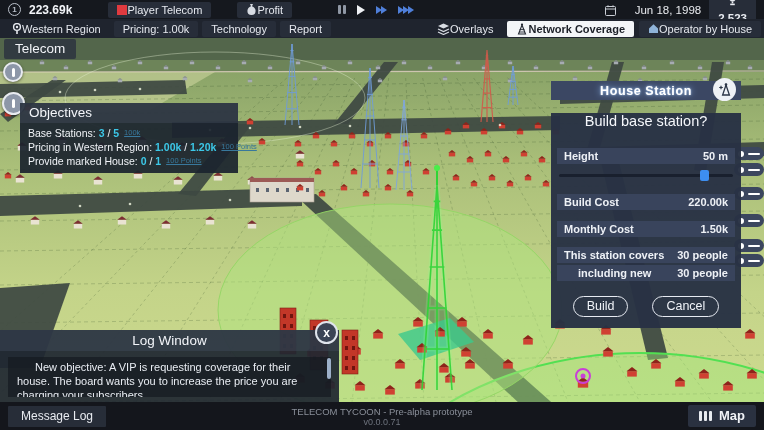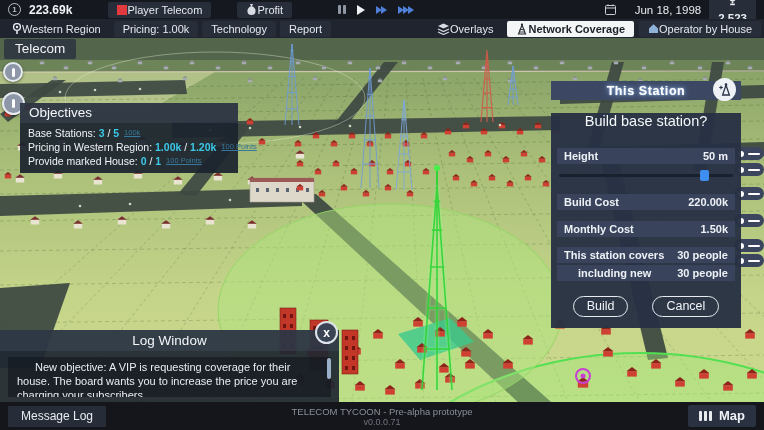--- a/index.html
+++ b/index.html
@@ -20,21 +20,21 @@
   .coin { width:13px; height:13px; border:1.5px solid #b9bfc9; border-radius:50%; display:flex;
           align-items:center; justify-content:center; font-size:8px; color:#b9bfc9; font-weight:bold; }
   .red-square { width:10px; height:10px; background:#e03a3f; }
   .playback { position:absolute; left:338px; top:0; height:19px; display:flex; align-items:center; gap:11px; }
   .pb { display:flex; align-items:center; gap:2px; cursor:pointer; }
   .pb .bar { width:3px; height:9px; background:#8f97a4; border-radius:1px; }
   .tri { width:0; height:0; border-top:5px solid transparent; border-bottom:5px solid transparent; border-left:8px solid #f0f2f5; }
   .tri.blue { border-left-color:#4f7fd9; }
   .tri.sm { border-top-width:4px; border-bottom-width:4px; border-left-width:6px; }
   .right-group { margin-left:auto; display:flex; align-items:center; gap:8px; }
-  .date-group { display:flex; align-items:flex-start; gap:19px; font-size:11.5px; color:#e8eaee; }
+  .date-group { display:flex; align-items:flex-end; gap:19px; font-size:11.5px; color:#e8eaee; }
   .score-box { display:flex; align-items:center; gap:6px; background:#272d39; border-radius:3px;
                padding:2px 9px; font-size:11.5px; font-weight:bold;flex-direction:column; }
   .mb-right { margin-left:auto; display:flex; align-items:center; gap:5px; }
   .ico { display:inline-block; line-height:0; }
 
   
   #map { position:absolute; left:0; top:38px; width:764px; height:364px; z-index:1; display:block; background:#9cb470; }
 
   
   .controls-tag { position:absolute; left:4px; top:39px; z-index:20; background:rgba(45,53,64,.88);
@@ -637,21 +637,21 @@
         <span>Pricing in Western Region: </span><span class="obj-val">1.00k</span><span> / </span><span class="obj-val">1.20k</span><span class="obj-reward">100 Points</span>
       </div>
       <div class="obj-row">
         <span>Provide marked House: </span><span class="obj-val">0</span><span> / </span><span class="obj-val">1</span><span class="obj-reward">100 Points</span>
       </div>
     </div>
   </div>
 
   <div class="build-panel">
     <div class="bp-head">
-      <span class="bp-title">This Station</span>
+      <span class="bp-title">House Station</span>
       <span class="bp-icon">
         <svg width="15" height="15" viewBox="0 0 15 15">
             <path d="M9 3 12.4 13H5.6Z" fill="none" stroke="#2b3547" stroke-width="1.3"></path>
             <circle cx="9" cy="2.6" r="1.3" fill="#2b3547"></circle>
             <path d="M2.2 5.5h3.6M4 3.7v3.6" stroke="#2b3547" stroke-width="1.2"></path>
           </svg>
       </span>
     </div>
     <div class="bp-body">
       <div class="bp-question">Build base station?</div>

